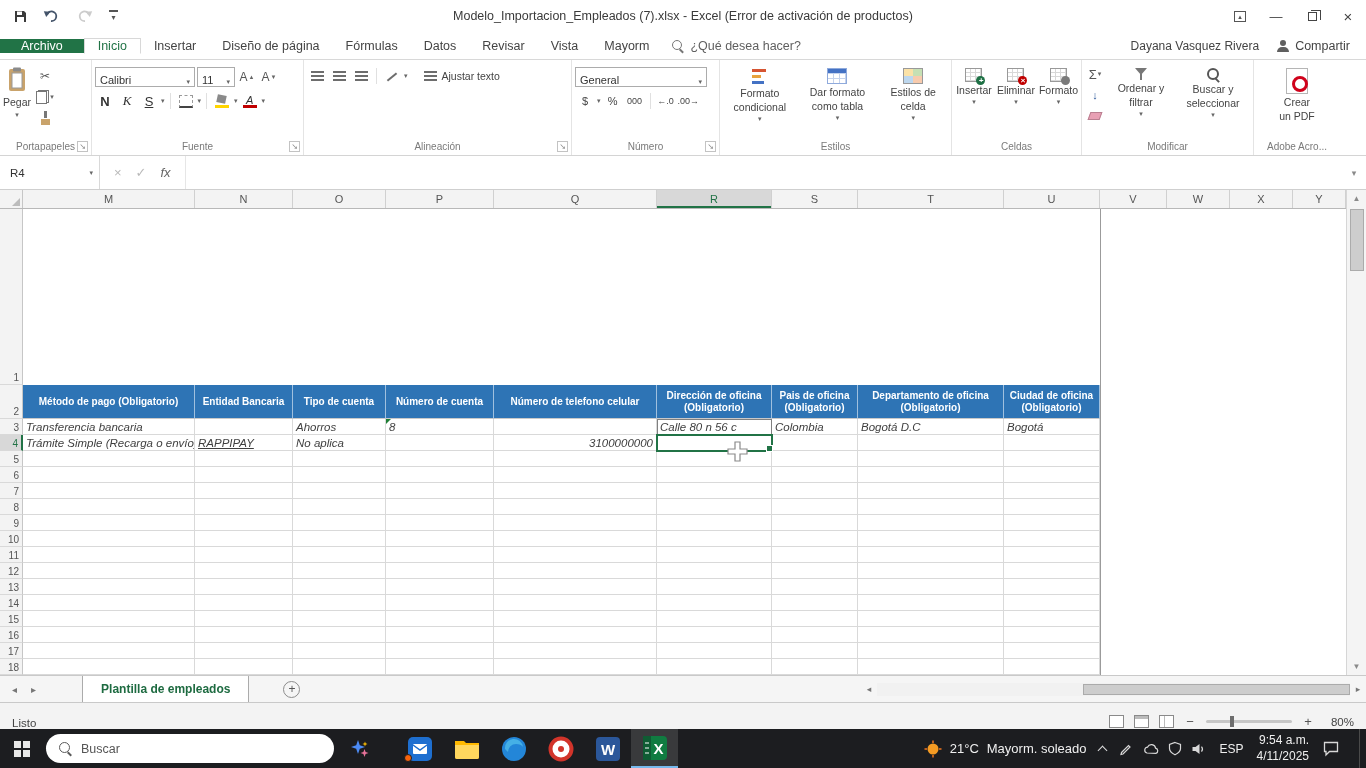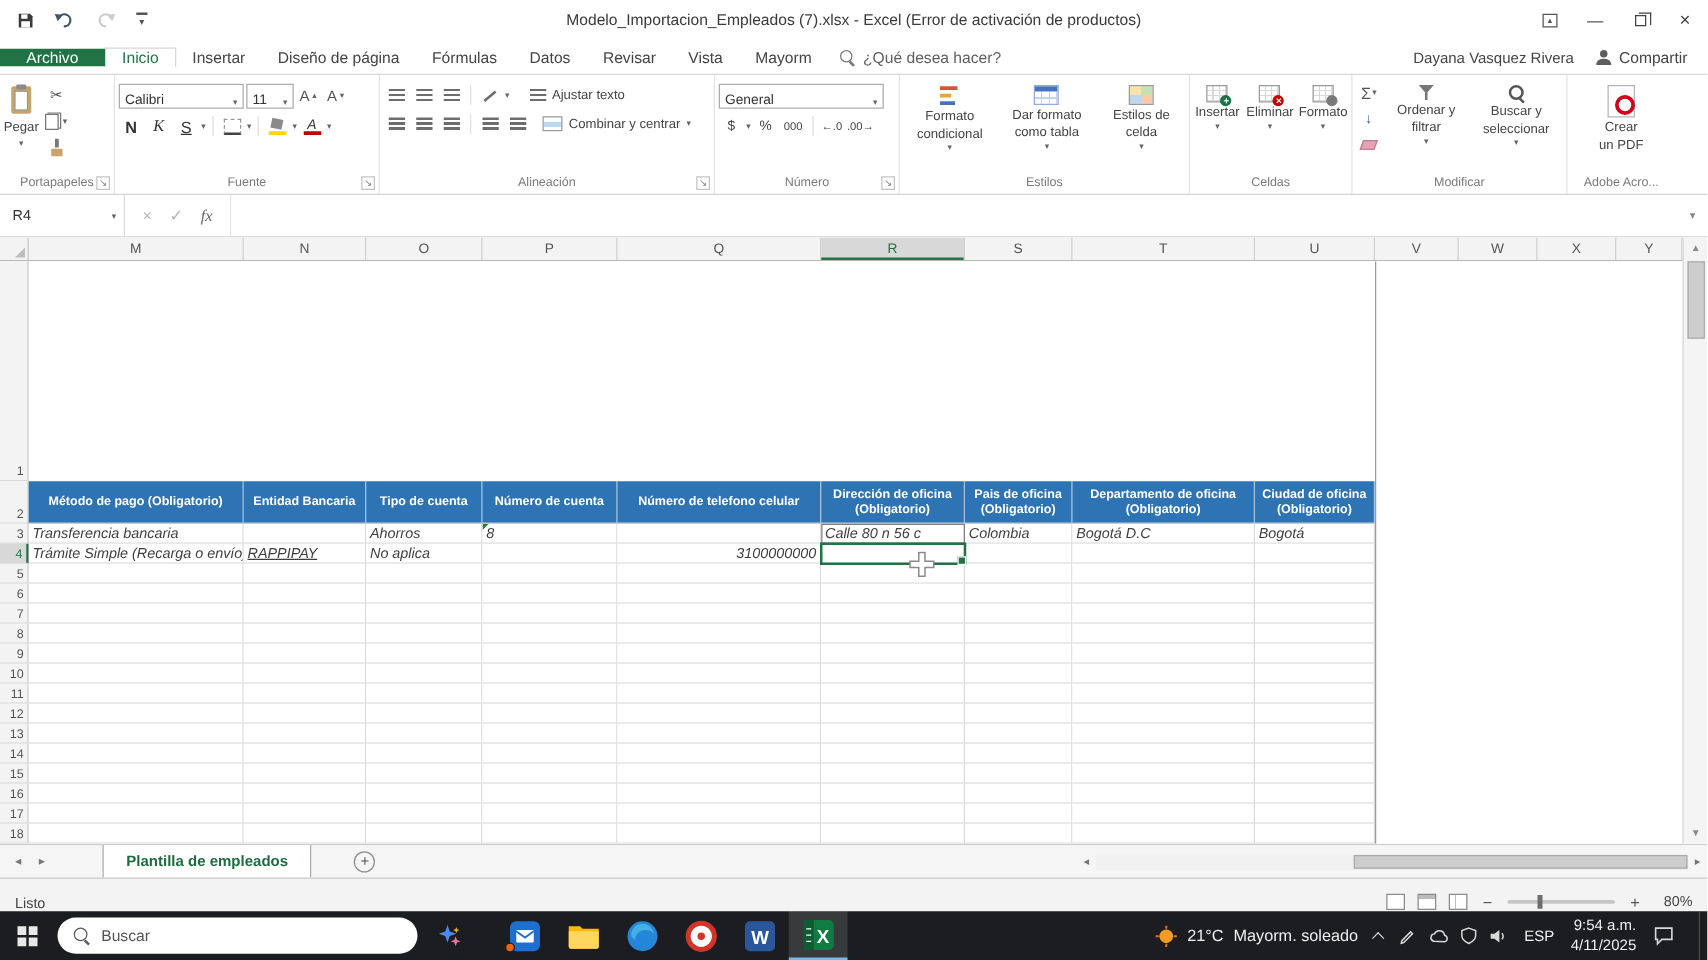--- a/index.html
+++ b/index.html
@@ -90,21 +90,21 @@
 .i-brush::after{content:'';position:absolute;left:1px;bottom:0;width:9px;height:6px;background:#C9A36B}
 .i-eraser{width:12px;height:8px;background:#E8A0B4;transform:skewX(-20deg);border:1px solid #b97f90}
 .i-filldown{font-size:11px;color:#2B579A;font-weight:bold}
 
 
 .fbar{height:34px;background:#fff;border-bottom:1px solid #CFCFCF;display:flex;align-items:stretch;flex:none}
 .namebox{width:100px;border-right:1px solid #D9D9D9;display:flex;align-items:center;padding:0 6px 0 10px;font-size:11.5px;color:#333;gap:6px}
 .namebox .caret{margin-left:auto}
 .fbtns{display:flex;align-items:center;gap:14px;padding:0 14px;border-right:1px solid #E6E6E6}
 .fx-cancel,.fx-ok{color:#B9B9B9;font-size:13px}
-.fx-fx{font-family:Liberation Serif, serif;font-style:italic;color:#666;font-size:13px}
+.fx-fx{font-family:Liberation Sans, sans-serif;font-style:italic;color:#666;font-size:13px}
 .finput{flex:1}
 .fexpand{width:24px;display:flex;align-items:center;justify-content:center;color:#8a8a8a;font-size:9px}
 
 
 .sheet{flex:1;position:relative;background:#fff;display:flex;flex-direction:column;overflow:hidden}
 .colhdrs{display:flex;height:19px;flex:none;background:#F3F3F3;border-bottom:1px solid #B8B8B8}
 .corner{width:23px;height:100%;background:#F3F3F3;border-right:1px solid #C6C6C6;position:relative;flex:none}
 .corner::after{content:'';position:absolute;right:2px;bottom:2px;border-bottom:8px solid #BCBCBC;border-left:8px solid transparent}
 .colhdr{display:flex;align-items:center;justify-content:center;font-size:11px;color:#555;border-right:1px solid #D0D0D0;height:100%;flex:none}
 .colhdr.sel{background:#D8D8D8;color:#217346;box-shadow:inset 0 -2px 0 #217346}
@@ -325,43 +325,20 @@
           <span class="sep"></span>
           <span class="mini">
               <i class="i-orient"></i>
             </span>
             <span class="caret">▾</span>
           <span class="txtbtn" style="margin-left:10px">
               <i class="i-bars"></i>
               <span>Ajustar texto</span>
             </span>
         </div>
-        <div class="frow">
-          <span class="mini">
-              <i class="i-bars"></i>
-            </span>
-          <span class="mini">
-              <i class="i-bars"></i>
-            </span>
-          <span class="mini">
-              <i class="i-bars"></i>
-            </span>
-          <span class="sep"></span>
-          <span class="mini">
-              <i class="i-bars"></i>
-            </span>
-          <span class="mini">
-              <i class="i-bars"></i>
-            </span>
-          <span class="txtbtn" style="margin-left:4px">
-              <i class="i-merge"></i>
-              <span>Combinar y centrar</span>
-              <span class="caret">▾</span>
-            </span>
-        </div>
       </div>
       <div class="grp-label">
           <span>Alineación</span>
         </div>
       <span class="launcher">↘</span>
     </div>
 
     <div class="grp" style="width:148px">
       <div class="grp-body col" style="padding-top:4px">
         <div class="combo" style="width:132px">

